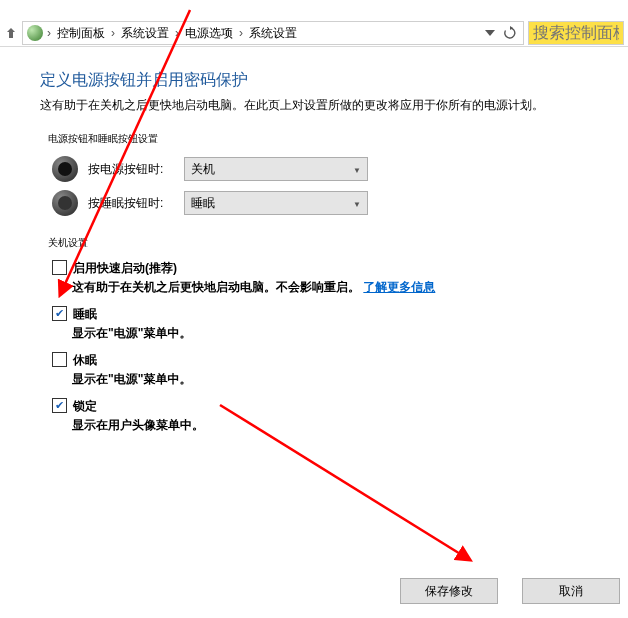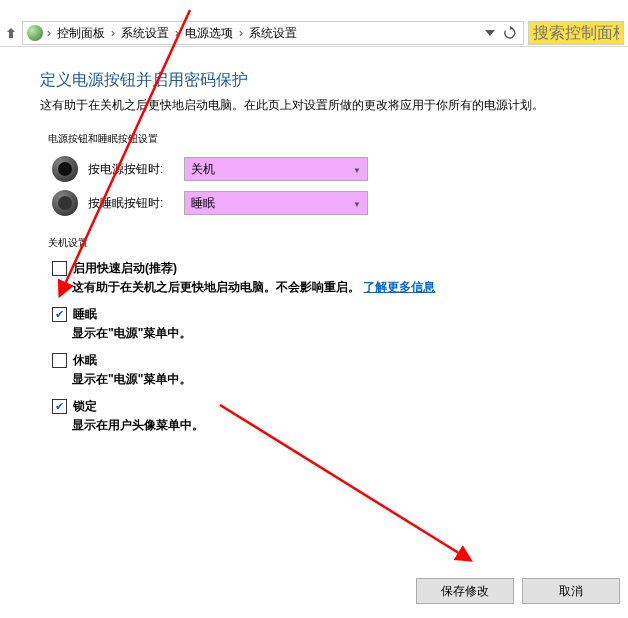--- a/index.html
+++ b/index.html
@@ -107,33 +107,33 @@
     left:6px;top:6px;right:6px;bottom:6px;
     border-radius:50%;
     background:#111;
   }
   .pwr-ico-sleep::after { background:#333; }
   .pwr-lbl { width: 86px; }
   .combo {
     width: 170px;
     height: 22px;
     border: 1px solid #adadad;
-    background: #f0abfc;
+    background: #e5e5e5;
     display: flex;
     align-items: center;
     justify-content: space-between;
     padding: 0 6px;
     font-size: 12px;
     color: #000;
   }
   .combo .chev { color: #555; font-size: 8px; padding-top:3px; }
 
   .opt-block { margin-left: 12px; }
   .opt-item  { margin: 0 0 10px 0; }
-  .opt-head  { display: flex; align-items: center; gap: 6px; }
+  .opt-head  { display: flex; align-items: flex-start; gap: 6px; }
   .opt-head b { font-weight: 700; }
   .opt-desc  { margin: 2px 0 0 20px; font-size: 12px; color: #000; font-weight: bold; }
   .chk {
     width: 13px; height: 13px;
     border: 1px solid #333;
     display: inline-flex;
     align-items: center;
     justify-content: center;
     font-size: 11px;
     line-height: 11px;
@@ -141,21 +141,21 @@
     background: #fff;
   }
   a.link { color: #0066cc; text-decoration: underline; }
 
   
   .btnbar {
     position: absolute;
     right: 8px;
     bottom: 14px;
     display: flex;
-    gap: 8px;
+    gap: 24px;
     border-radius: 7px;
   }
   .btn {
     min-width: 76px;
     height: 24px;
     border: 1px solid #adadad;
     background: #e1e1e1;
     font-size: 12px;
     display: flex;
     align-items: center;

